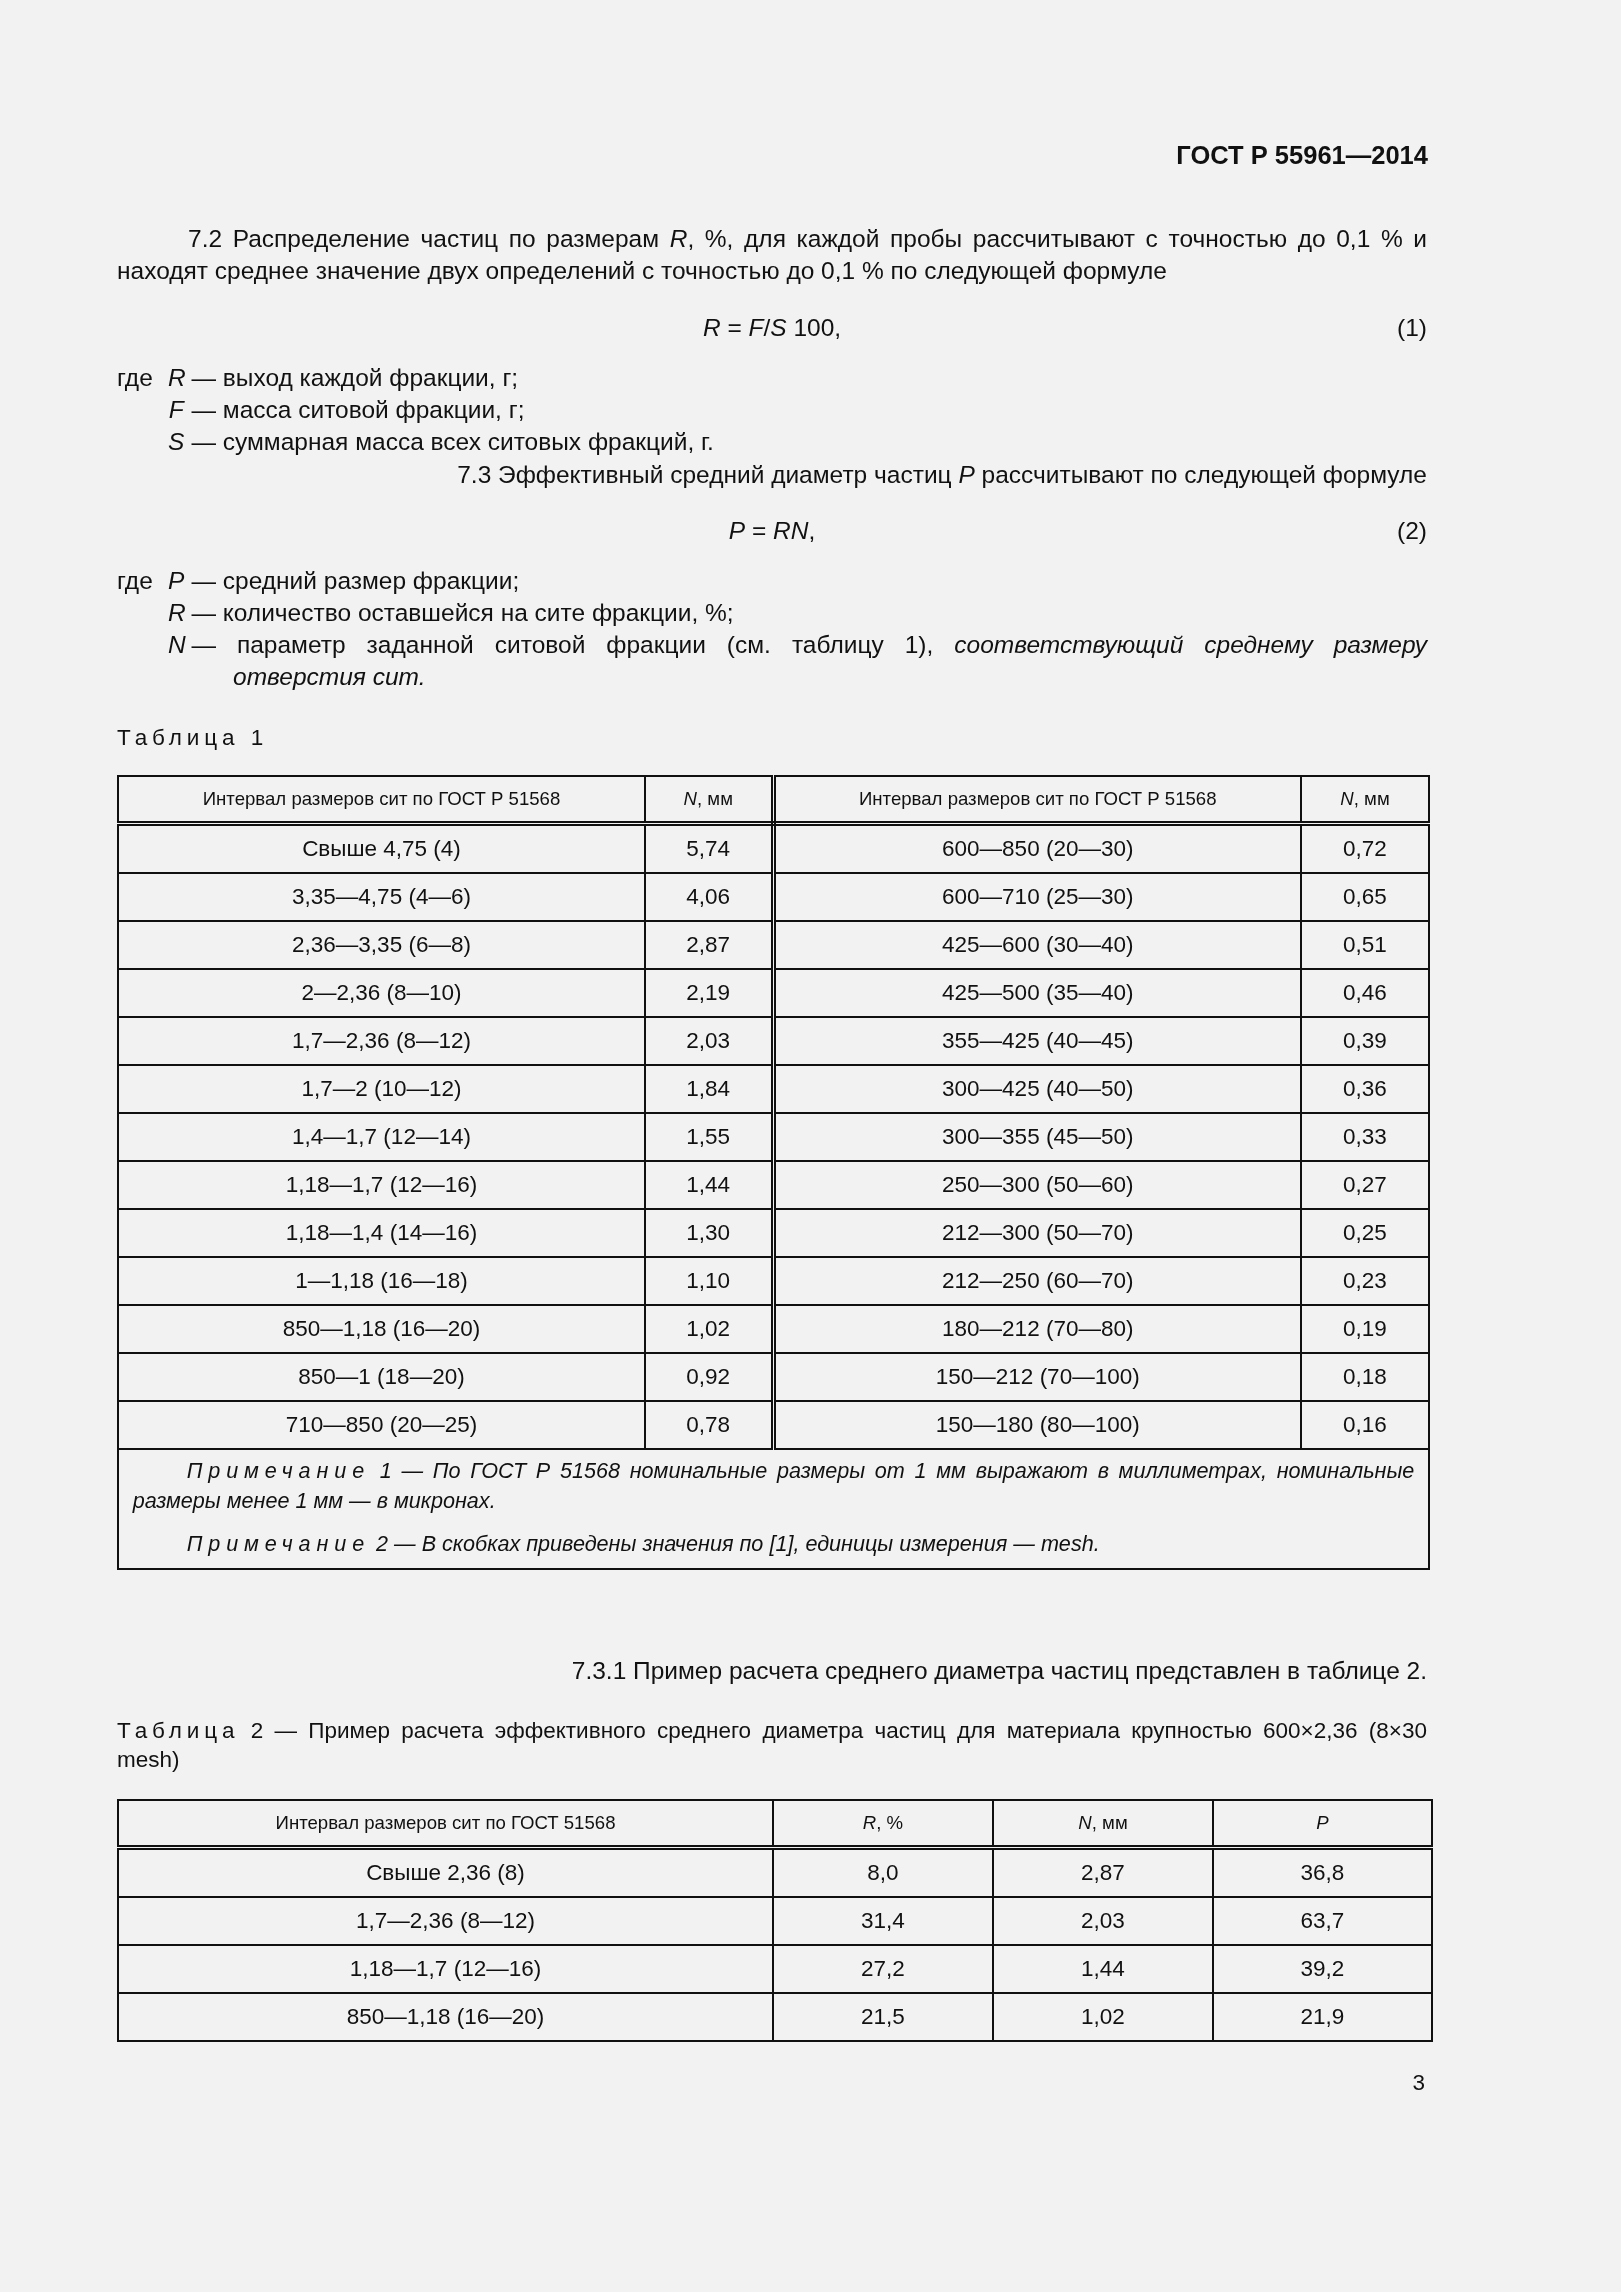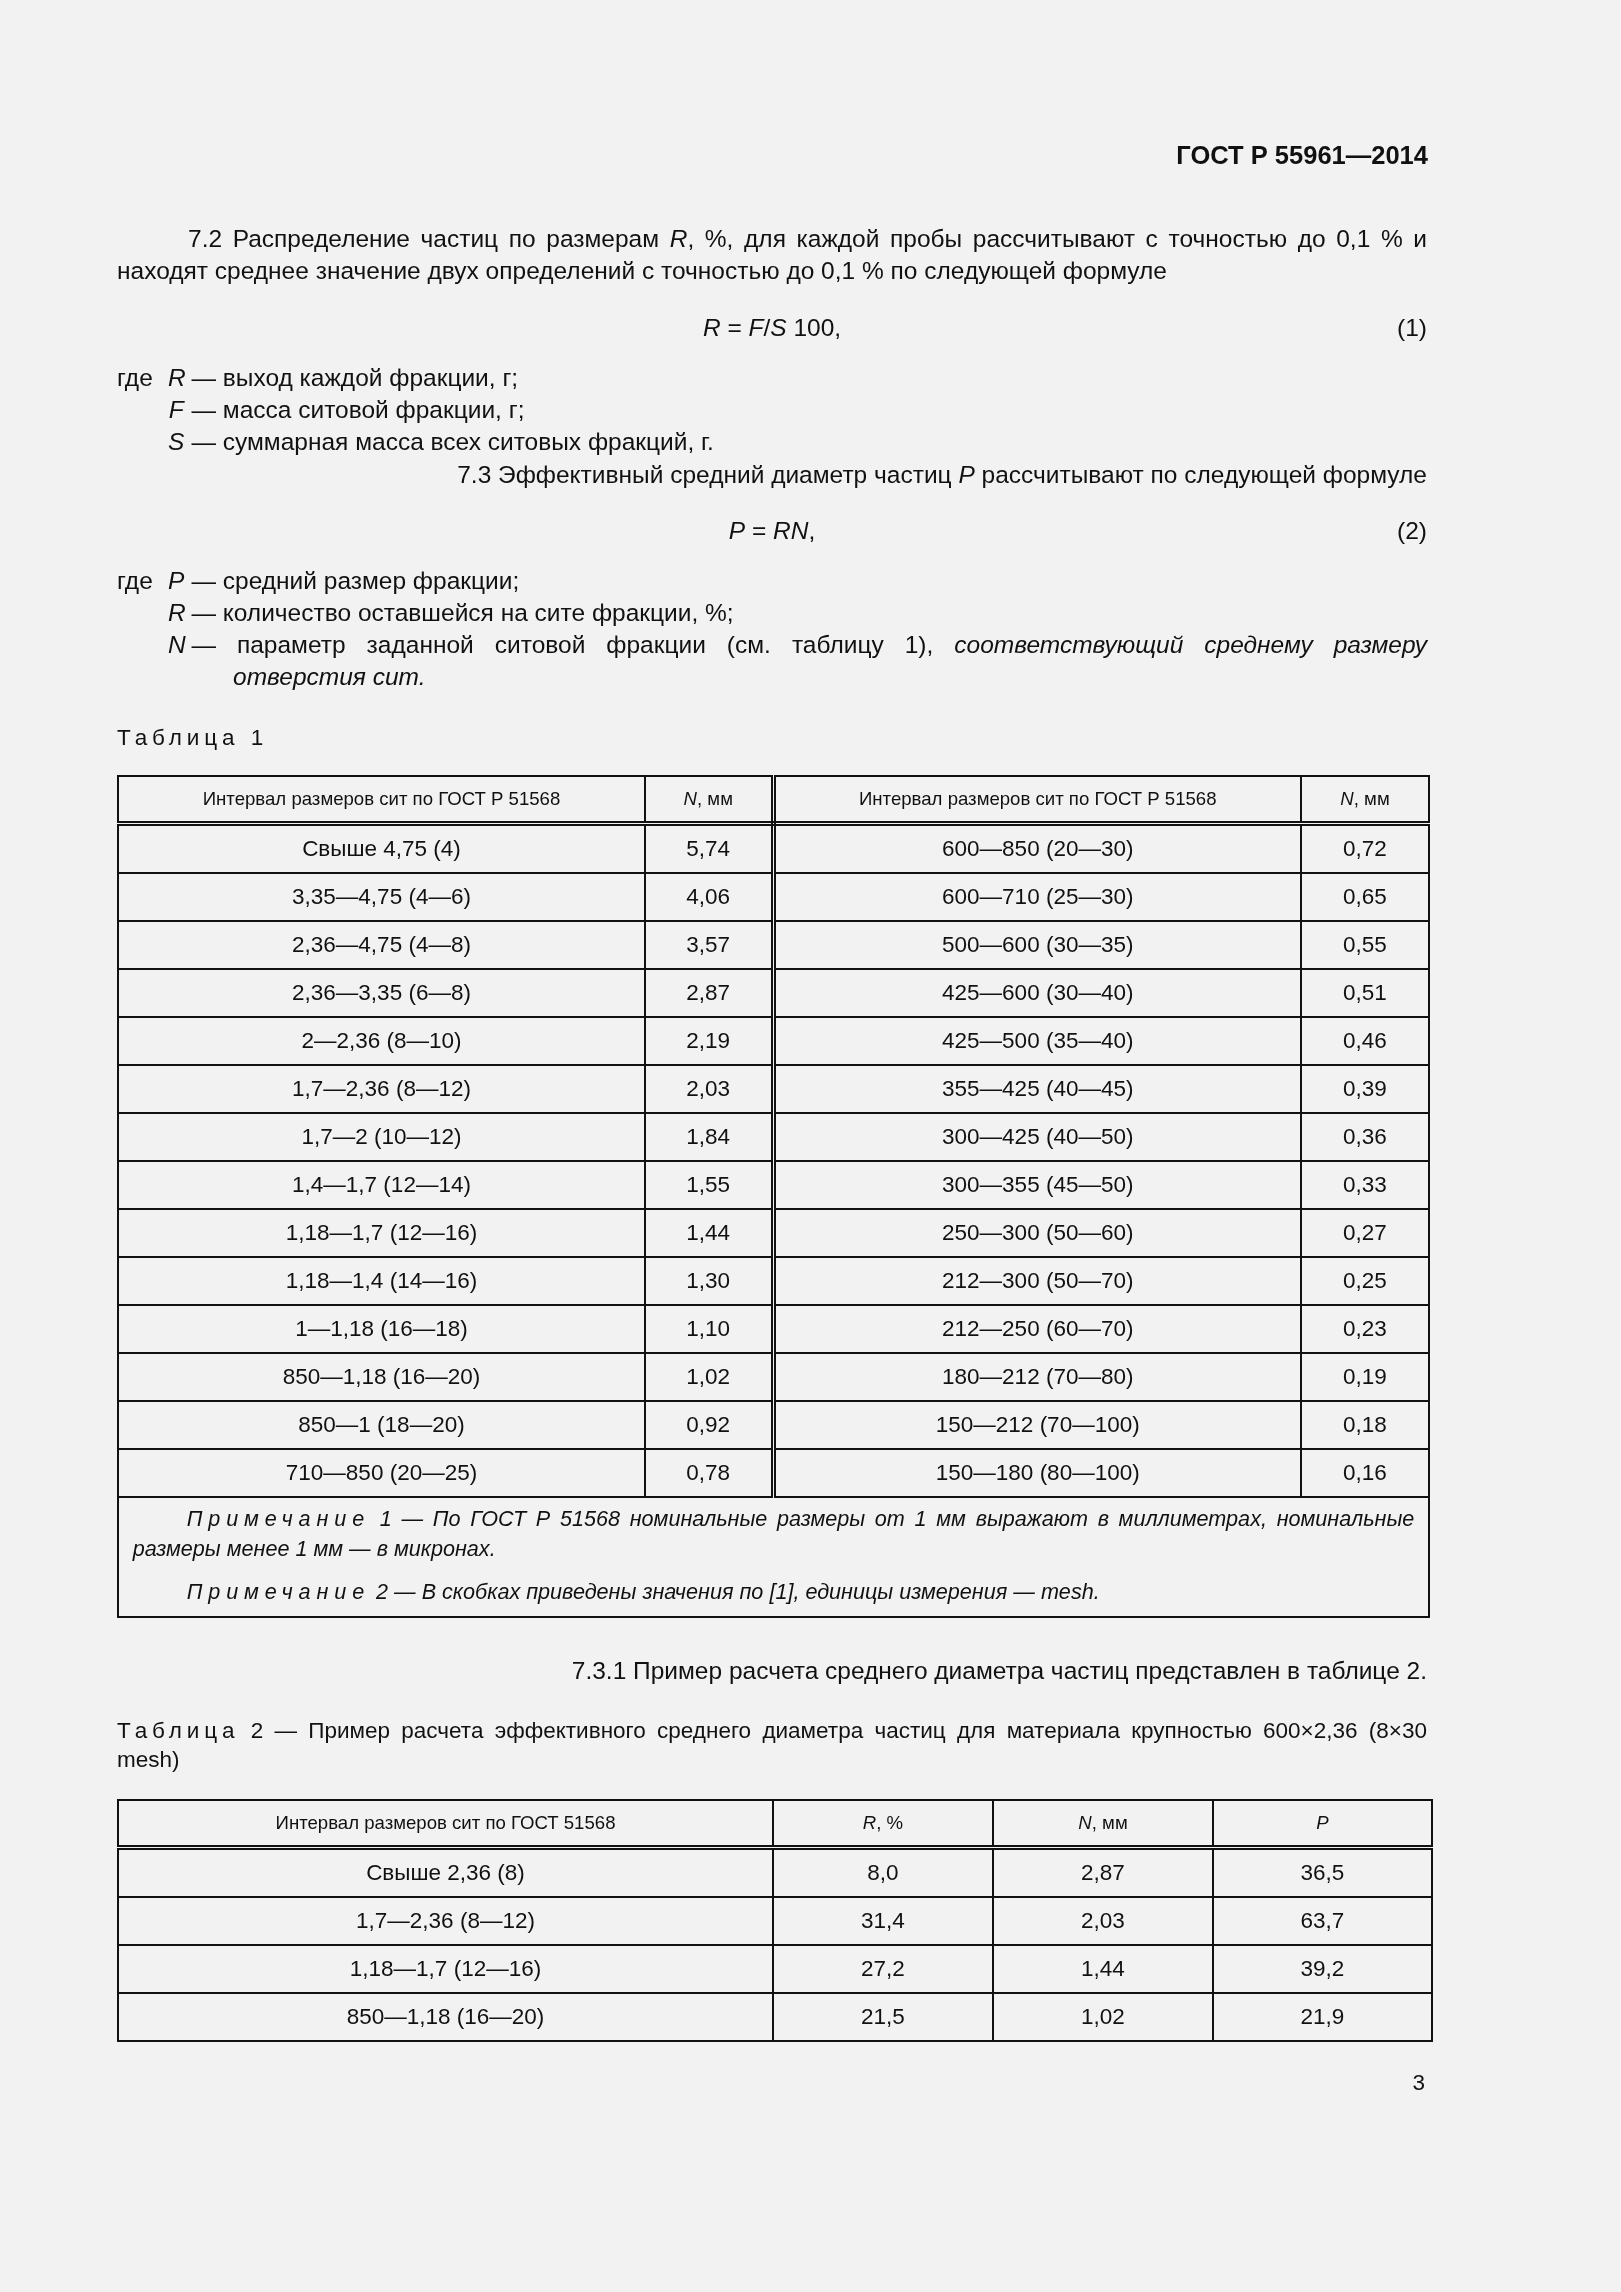--- a/index.html
+++ b/index.html
@@ -137,26 +137,20 @@
         <td>600—850 (20—30)</td>
         <td>0,72</td>
       </tr>
       <tr class="body-row">
         <td>3,35—4,75 (4—6)</td>
         <td class="dsep">4,06</td>
         <td>600—710 (25—30)</td>
         <td>0,65</td>
       </tr>
       <tr class="body-row">
-        <td>2,36—4,75 (4—8)</td>
-        <td class="dsep">3,57</td>
-        <td>500—600 (30—35)</td>
-        <td>0,55</td>
-      </tr>
-      <tr class="body-row">
         <td>2,36—3,35 (6—8)</td>
         <td class="dsep">2,87</td>
         <td>425—600 (30—40)</td>
         <td>0,51</td>
       </tr>
       <tr class="body-row">
         <td>2—2,36 (8—10)</td>
         <td class="dsep">2,19</td>
         <td>425—500 (35—40)</td>
         <td>0,46</td>
@@ -245,21 +239,21 @@
       <th><i>R</i><span>, %</span></th>
       <th><i>N</i><span>, мм</span></th>
       <th><i>P</i></th>
     </tr>
   </thead>
   <tbody id="t2-body">
       <tr class="body-row">
         <td>Свыше 2,36 (8)</td>
         <td>8,0</td>
         <td>2,87</td>
-        <td>36,5</td>
+        <td>36,8</td>
       </tr>
       <tr class="body-row">
         <td>1,7—2,36 (8—12)</td>
         <td>31,4</td>
         <td>2,03</td>
         <td>63,7</td>
       </tr>
       <tr class="body-row">
         <td>1,18—1,7 (12—16)</td>
         <td>27,2</td>

